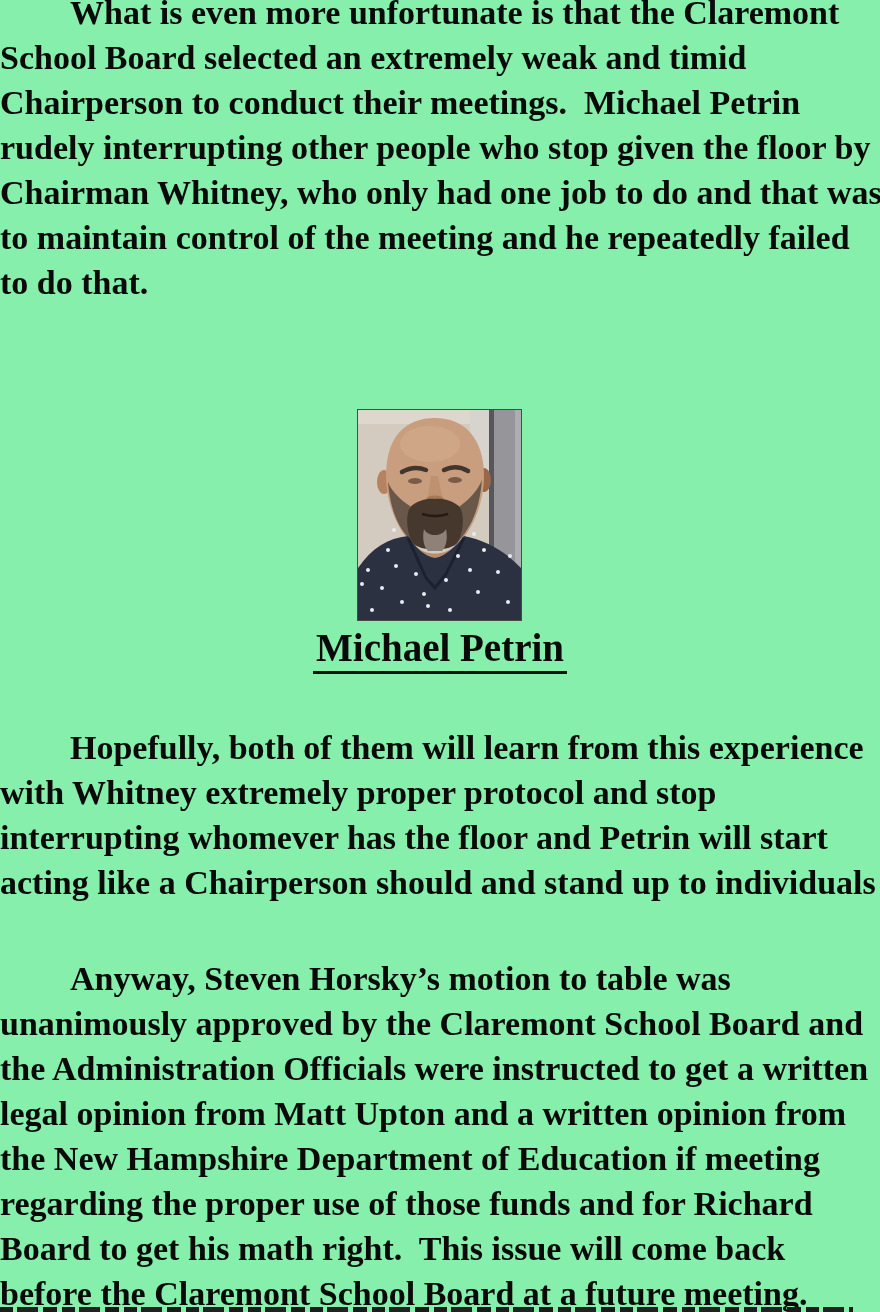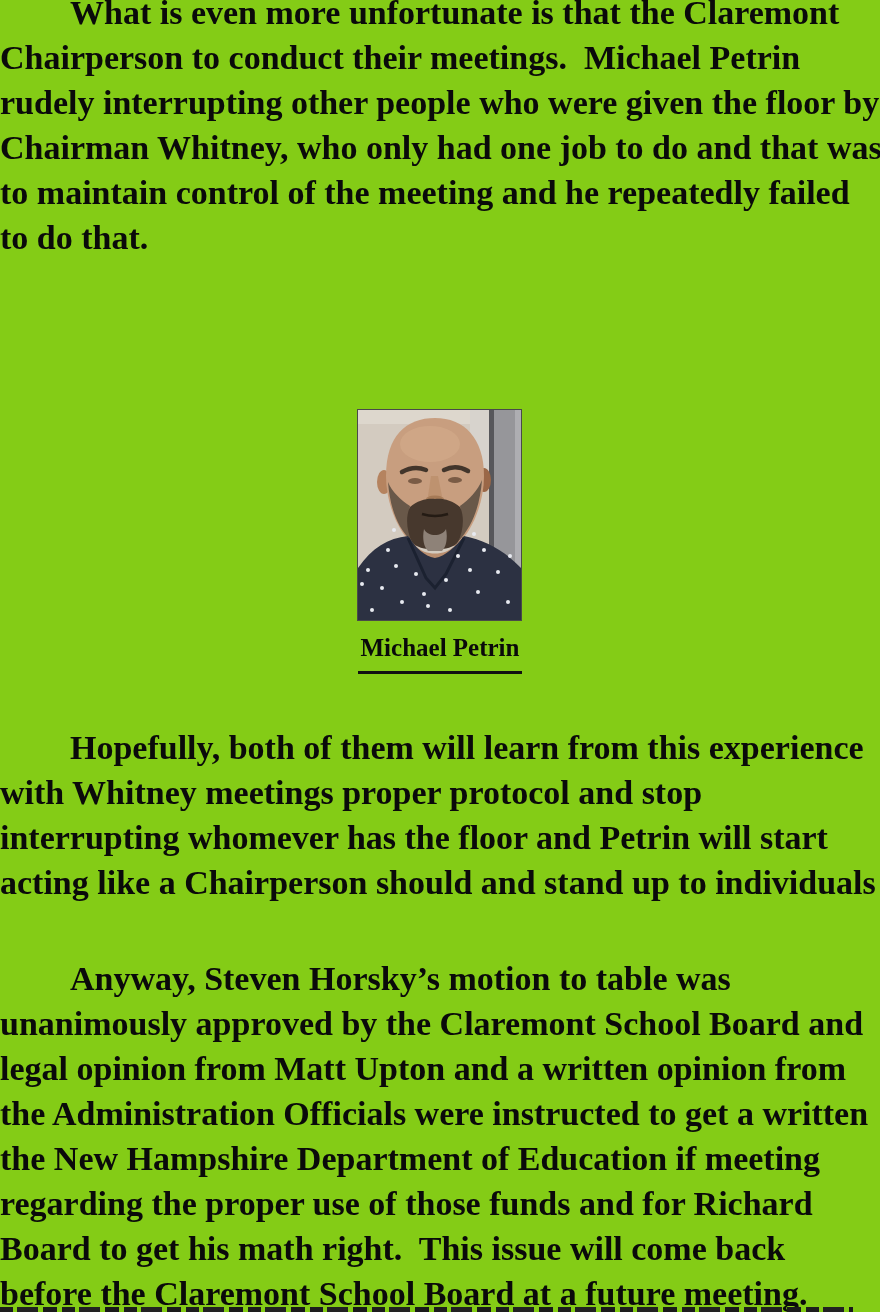--- a/index.html
+++ b/index.html
@@ -5,21 +5,21 @@
   html, body {
     margin: 0;
     padding: 0;
     background: #fcfcfc;
   }
   .page {
     position: relative;
     width: 880px;
     height: 1312px;
     overflow: hidden;
-    background: #84cc16;
+    background: #86efac;
     color: #0a0a0a;
     font-family: "Liberation Serif", "DejaVu Serif", serif;
     font-weight: 700;
   }
   .para {
     position: absolute;
     left: 0;
     width: 880px;
     font-size: 34px;
   }
@@ -45,21 +45,21 @@
     background: #d3cbc0;
   }
   .photo-frame svg { display: block; }
 
   .caption-row {
     position: absolute;
     left: 0;
     top: 625px;
     width: 880px;
     text-align: center;
-    font-size: 25px;
+    font-size: 39px;
     line-height: 45px;
   }
   .caption-text {
     display: inline-block;
     white-space: pre;
     border-bottom: 3px solid #111111;
     padding: 0 3px 1px 3px;
   }
 
   .cutoff-strip {
@@ -77,22 +77,23 @@
       rgba(29,29,29,0) 57px, rgba(29,29,29,0) 62px);
   }
 </style>
 </head>
 <body>
 
 <div class="page">
 
   <div class="para" id="para1">
     <div class="line indent">What is even more unfortunate is that the Claremont</div>
+    <div class="line">School Board selected an extremely weak and timid</div>
     <div class="line">Chairperson to conduct their meetings.  Michael Petrin</div>
-    <div class="line">rudely interrupting other people who were given the floor by</div>
+    <div class="line">rudely interrupting other people who stop given the floor by</div>
     <div class="line">Chairman Whitney, who only had one job to do and that was</div>
     <div class="line">to maintain control of the meeting and he repeatedly failed</div>
     <div class="line">to do that.</div>
   </div>
 
   <div class="photo-frame" role="img" aria-label="Bald man with a dark gray-streaked goatee wearing a navy blue polka-dot collared shirt, beige wall and gray door frame behind him">
     <svg width="163" height="210" viewBox="0 0 163 210" xmlns="http://www.w3.org/2000/svg">
 
       <rect x="0" y="0" width="163" height="210" fill="#d3cbc0"></rect>
       <rect x="0" y="0" width="163" height="14" fill="#ddd7cd"></rect>
@@ -155,30 +156,30 @@
       </g>
     </svg>
   </div>
 
   <div class="caption-row">
     <span class="caption-text">Michael Petrin</span>
   </div>
 
   <div class="para" id="para2">
     <div class="line indent">Hopefully, both of them will learn from this experience</div>
-    <div class="line">with Whitney meetings proper protocol and stop</div>
+    <div class="line">with Whitney extremely proper protocol and stop</div>
     <div class="line">interrupting whomever has the floor and Petrin will start</div>
     <div class="line">acting like a Chairperson should and stand up to individuals</div>
   </div>
 
   <div class="para" id="para3">
     <div class="line indent">Anyway, Steven Horsky’s motion to table was</div>
     <div class="line">unanimously approved by the Claremont School Board and</div>
+    <div class="line">the Administration Officials were instructed to get a written</div>
     <div class="line">legal opinion from Matt Upton and a written opinion from</div>
-    <div class="line">the Administration Officials were instructed to get a written</div>
     <div class="line">the New Hampshire Department of Education if meeting</div>
     <div class="line">regarding the proper use of those funds and for Richard</div>
     <div class="line">Board to get his math right.  This issue will come back</div>
     <div class="line">before the Claremont School Board at a future meeting.</div>
   </div>
 
   <div class="cutoff-strip"></div>
 
 </div>
 

